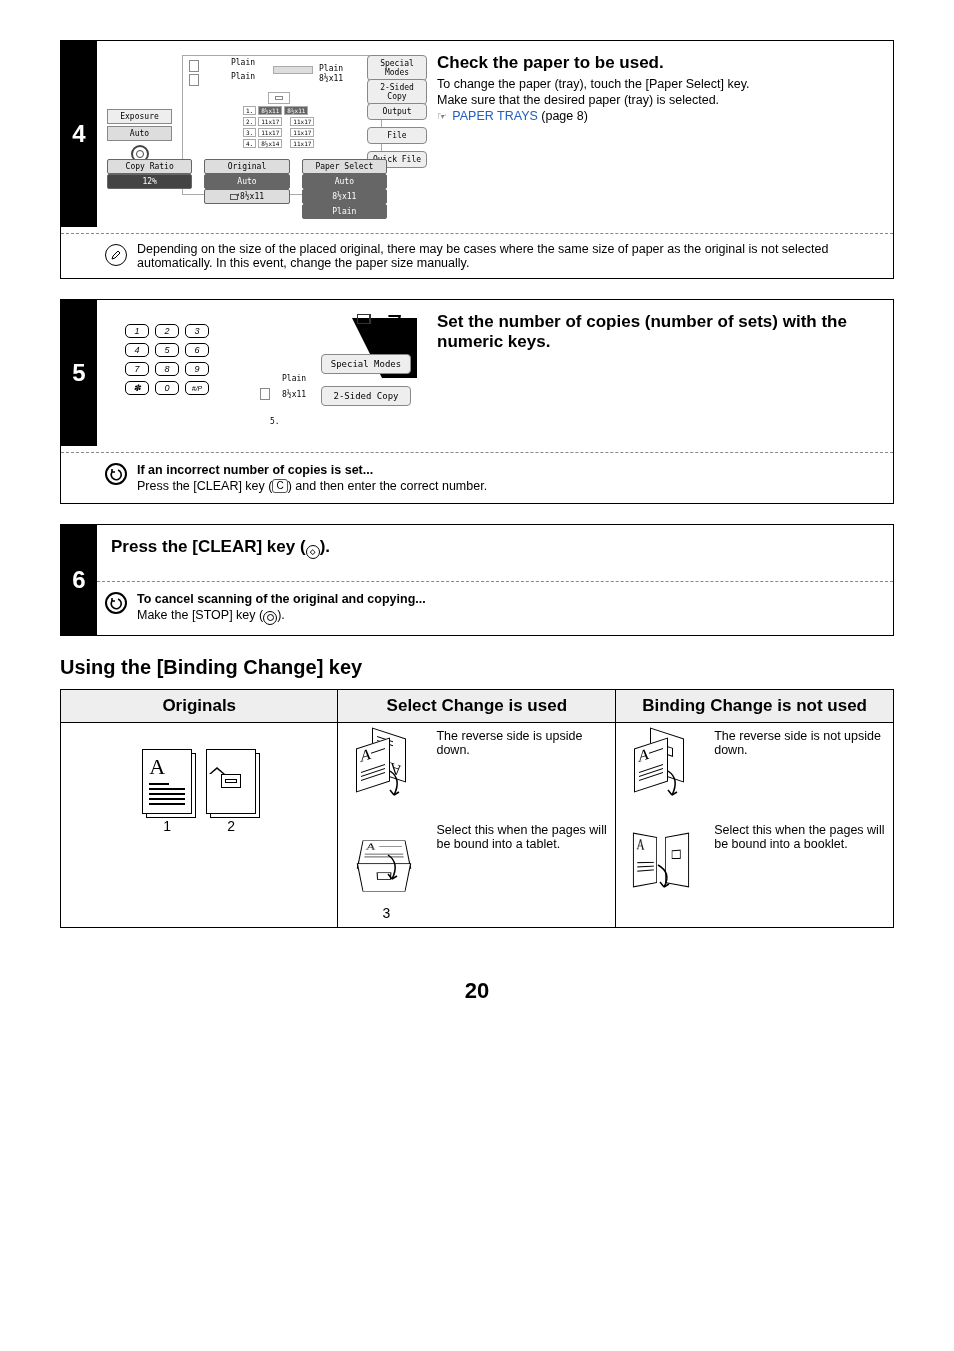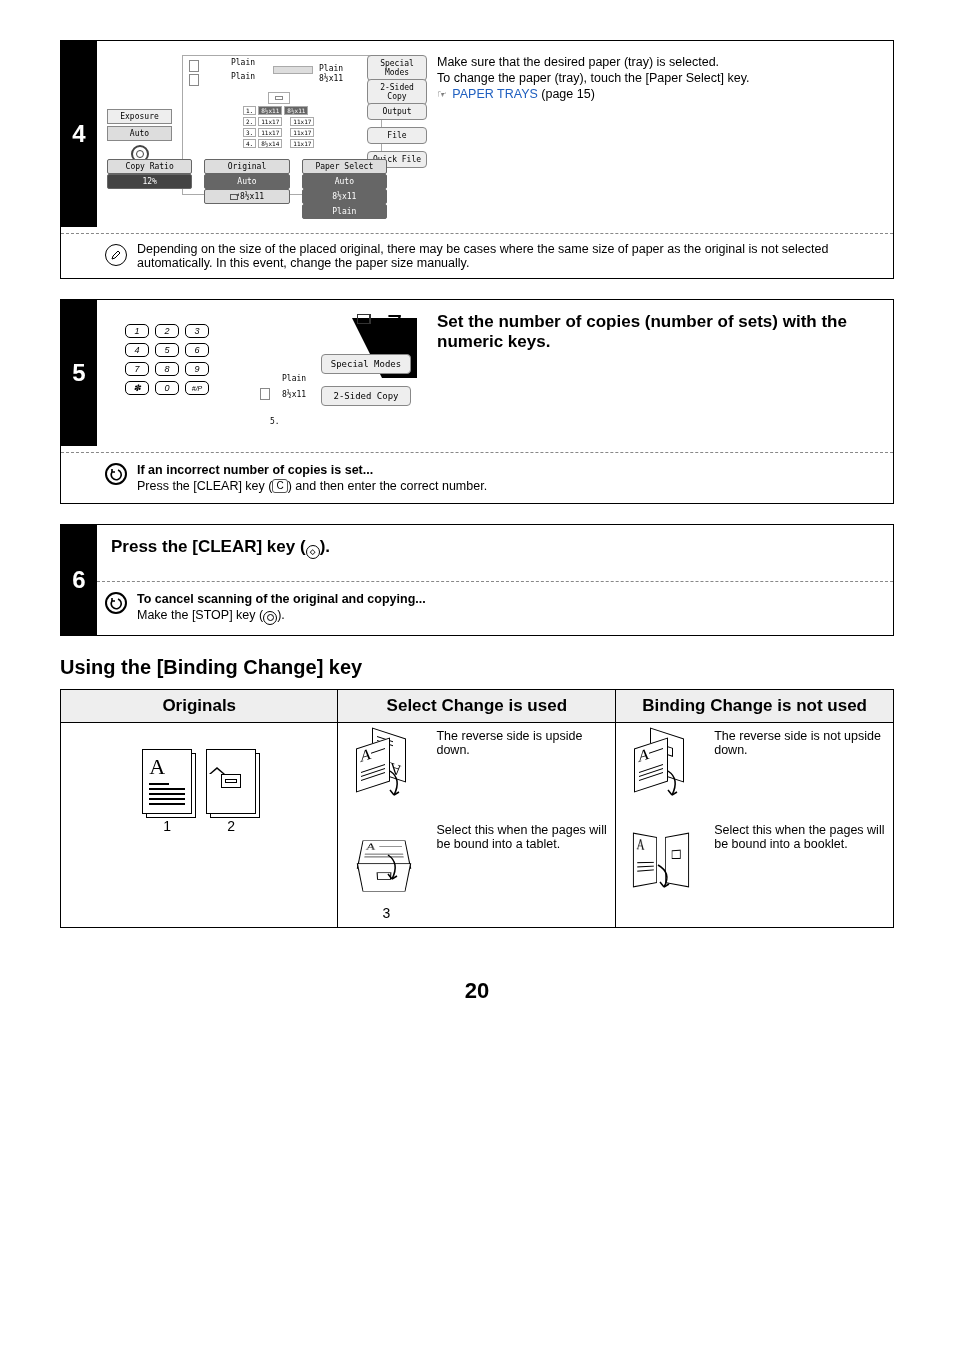--- a/index.html
+++ b/index.html
@@ -432,26 +432,27 @@
               <div style="flex:1;">
                 <div class="panel-bottom-btn light">Paper Select</div>
                 <div class="panel-bottom-btn" style="background:#666;">Auto</div>
                 <div class="panel-bottom-btn" style="background:#666;">8½x11</div>
                 <div class="panel-bottom-btn" style="background:#666;">Plain</div>
               </div>
             </div>
           </div>
         </div>
         <div class="step-text">
+          <div class="heading">Check the paper to be used.</div>
           <div class="body-text">
+            <p>To change the paper (tray), touch the [Paper Select] key.</p>
             <p>Make sure that the desired paper (tray) is selected.</p>
-            <p>To change the paper (tray), touch the [Paper Select] key.</p>
             <p>
               <span class="pointer">☞</span>
-              <a class="link" href="#">PAPER TRAYS</a><span> (page 15)</span>
+              <a class="link" href="#">PAPER TRAYS</a><span> (page 8)</span>
             </p>
           </div>
         </div>
       </div>
     </div>
     <div class="note-sep"></div>
     <div class="note-wrap">
       <div class="note-row">
         <div class="icon-circle">
           <svg width="12" height="12" viewBox="0 0 12 12">

